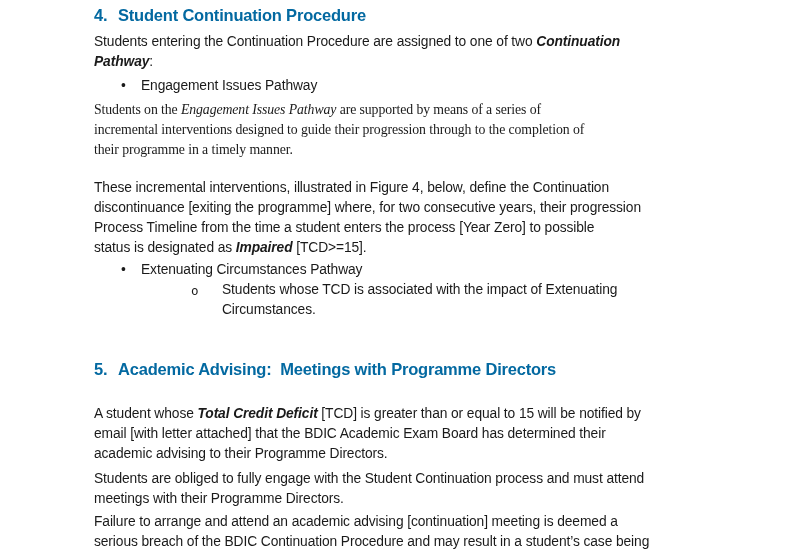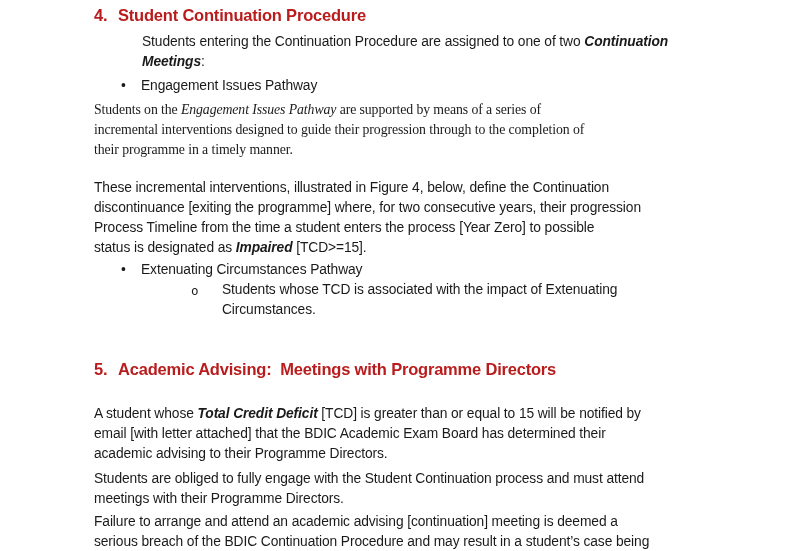--- a/index.html
+++ b/index.html
@@ -22,21 +22,21 @@
     padding: 4px 70px 0 94px;
     background: #ffffff;
   }
   .heading {
     font-size: 16.5px;
     line-height: 22px;
     font-weight: 700;
     letter-spacing: -0.2px;
     margin: 0;
     white-space: pre;
-    color: #b91c1c;
+    color: #0369a1;
   }
   .hnum {
     display: inline-block;
     width: 24px;
   }
   .para { margin: 0; }
   .line {
     white-space: pre;
     font-size: 13.8px;
     line-height: 20px;
@@ -61,41 +61,41 @@
   }
   .bullet-l2 > .marker {
     position: absolute;
     left: 97px;
     top: 1px;
     font-family: "DejaVu Sans Mono", monospace;
     font-size: 12.5px;
     line-height: 20px;
   }
   
-  .b1  { margin-top: 6px; margin-left: 48px; }
+  .b1  { margin-top: 6px; }
   .b2  { margin-top: 4px; }
   .b3  { margin-top: 4px; font-family: Liberation Serif, serif; }
   .b4  { margin-top: 18px; }
   .b5  { margin-top: 2px; }
   .b6  { margin-top: 0; }
   .b7  { margin-top: 38px; }
   .b8  { margin-top: 24px; }
   .b9  { margin-top: 5px; }
   .b10 { margin-top: 3px; }
 </style>
 </head>
 <body>
 
 <main class="doc-page">
 
   <h2 class="b0 heading"><span class="hnum">4.</span><span>Student Continuation Procedure</span></h2>
 
   <div class="b1 para">
     <div class="line"><span>Students entering the Continuation Procedure are assigned to one of two </span><span class="bold italic">Continuation</span></div>
-    <div class="line"><span class="bold italic">Meetings</span><span>:</span></div>
+    <div class="line"><span class="bold italic">Pathway</span><span>:</span></div>
   </div>
 
   <div class="b2 bullet-l1">
     <span class="marker">•</span>
     <div class="line"><span>Engagement Issues Pathway</span></div>
   </div>
 
   <div class="b3 para">
     <div class="line"><span>Students on the </span><span class="italic">Engagement Issues Pathway</span><span> are supported by means of a series of</span></div>
     <div class="line"><span>incremental interventions designed to guide their progression through to the completion of</span></div>

